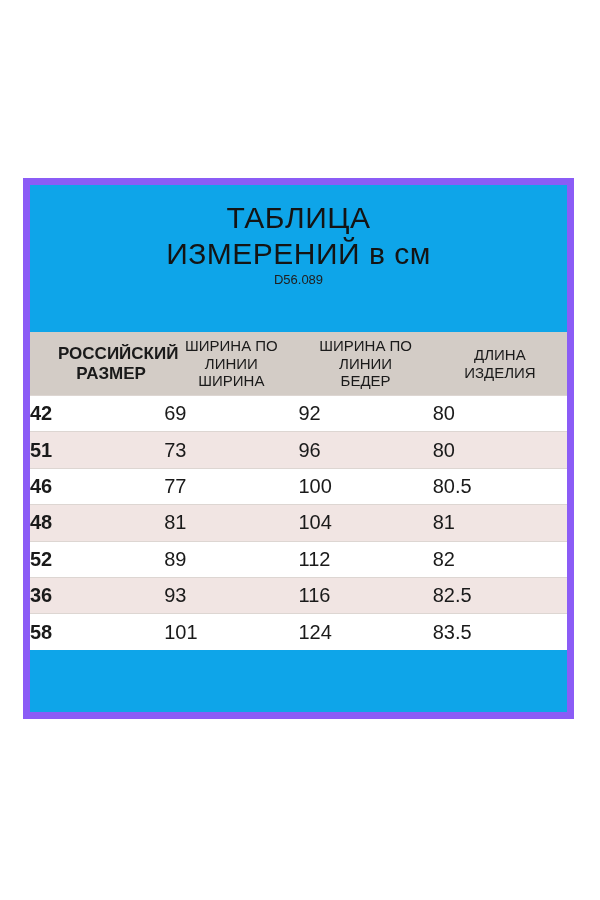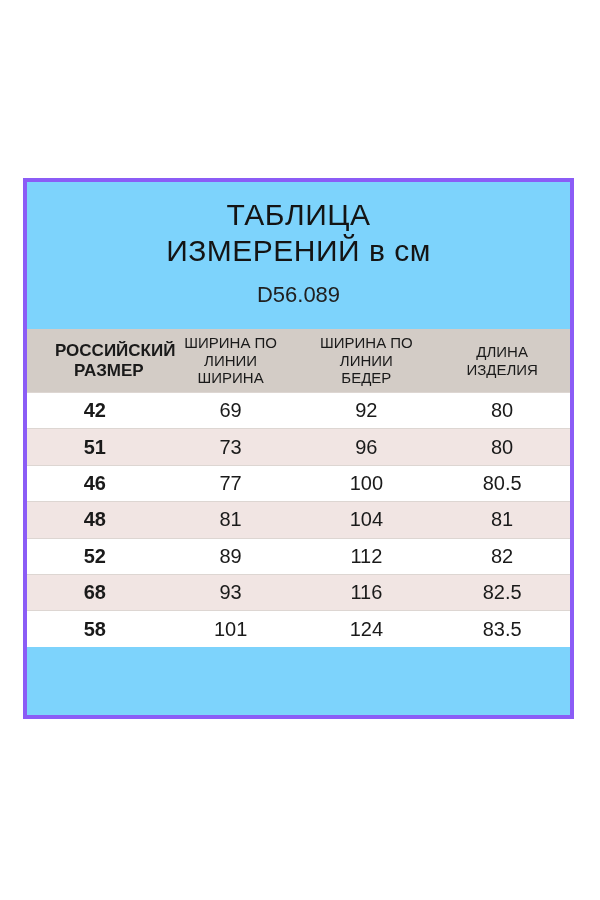--- a/index.html
+++ b/index.html
@@ -14,39 +14,38 @@
     font-family: "Liberation Sans", sans-serif;
     color: #1a1a1a;
   }
   .card {
     position: absolute;
     left: 23px;
     top: 178px;
     width: 551px;
     height: 541px;
     box-sizing: border-box;
-    border: 4px solid #8b5cf6;
-    background: #7dd3fc;
+    border: 7px solid #8b5cf6;
+    background: #0ea5e9;
     overflow: hidden;
   }
   .title-area {
     height: 147px;
     box-sizing: border-box;
     padding-top: 15px;
     text-align: center;
   }
   .title-line {
     font-size: 30px;
     line-height: 36px;
     letter-spacing: 0.5px;
     color: #141414;
   }
   .product-code {
-    margin-top: 13px;
-    font-size: 22px;
+    font-size: 13px;
     color: #202020;
   }
   table.size-table {
     width: 100%;
     border-collapse: collapse;
     table-layout: fixed;
   }
   .size-table thead th {
     background: #d3ccc6;
     height: 63px;
@@ -63,21 +62,21 @@
     font-weight: bold;
     line-height: 20px;
     padding-left: 28px;
   }
   .hline {
     display: block;
   }
   .size-table tbody td {
     height: 35.4px;
     padding: 0;
-    text-align: center;
+    text-align: left;
     vertical-align: middle;
     font-size: 20px;
     border-top: 1px solid #ddd6d2;
     background: #ffffff;
     margin-top: 46px;
   }
   .size-table tbody tr:nth-child(even) td {
     background: #f1e5e3;
   }
   .size-table tbody td.col-size {
@@ -144,21 +143,21 @@
         <td>104</td>
         <td>81</td>
       </tr>
       <tr>
         <td class="col-size">52</td>
         <td>89</td>
         <td>112</td>
         <td>82</td>
       </tr>
       <tr>
-        <td class="col-size">68</td>
+        <td class="col-size">36</td>
         <td>93</td>
         <td>116</td>
         <td>82.5</td>
       </tr>
       <tr>
         <td class="col-size">58</td>
         <td>101</td>
         <td>124</td>
         <td>83.5</td>
       </tr>

